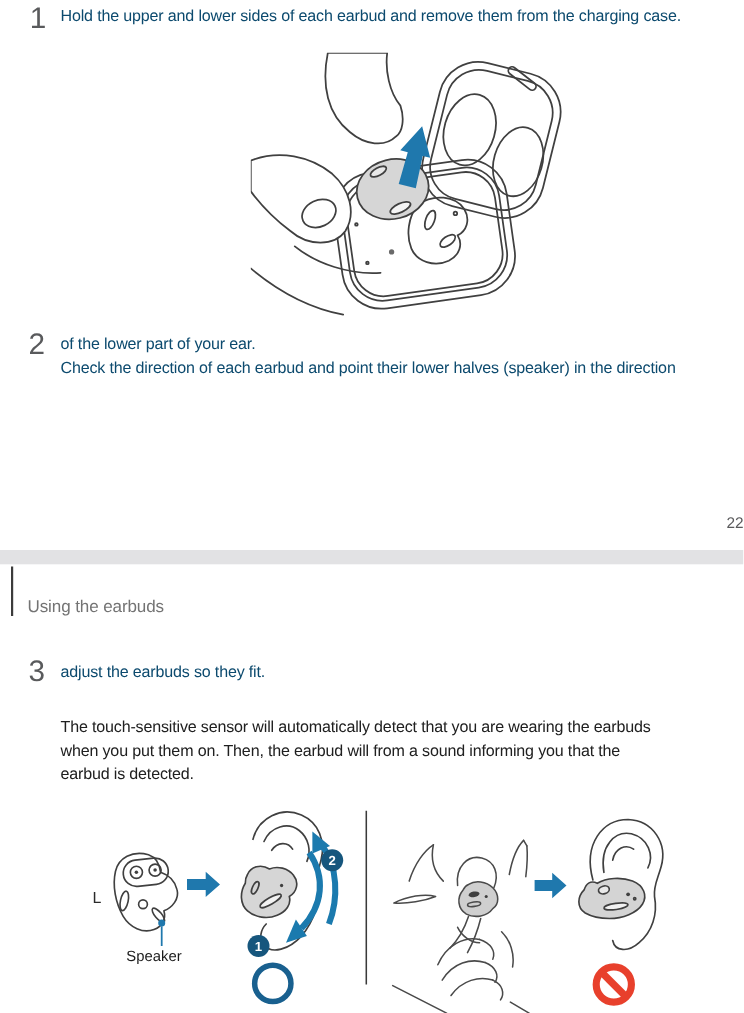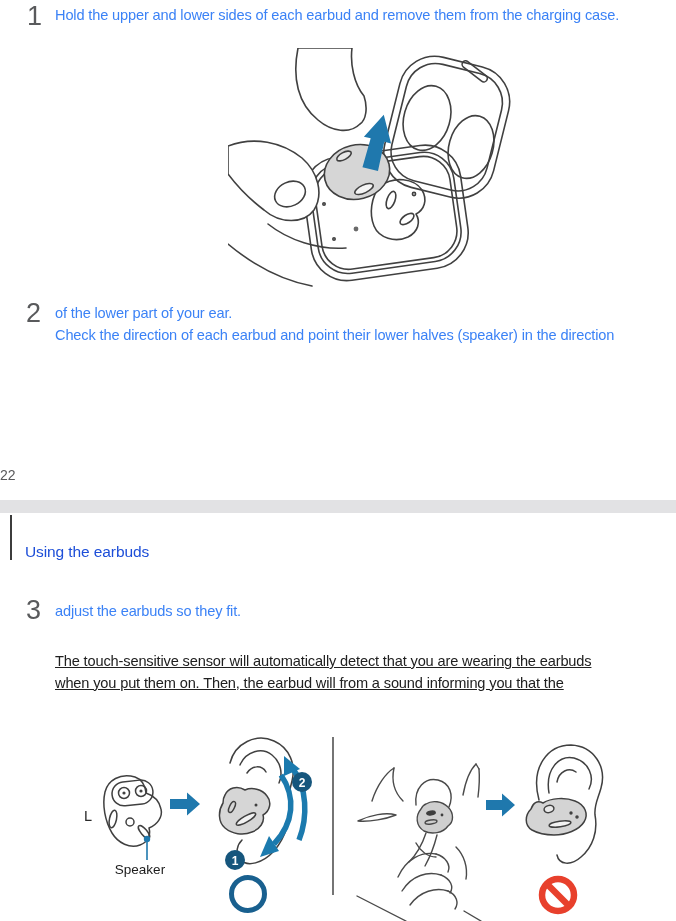--- a/index.html
+++ b/index.html
@@ -4,37 +4,37 @@
 <style>
   html,body{margin:0;padding:0;background:#ffffff;}
   .page{
     position:relative;width:676px;height:921px;background:#ffffff;overflow:hidden;
     font-family:"Liberation Sans","DejaVu Sans",sans-serif;color:#1f1f1f;
   }
   .step-num{
     position:absolute;font-size:27px;color:#595a5c;font-weight:400;line-height:1;
   }
   .step-text{
-    position:absolute;font-size:14.6px;line-height:21.6px;color:#3b82f6;letter-spacing:-0.15px;
+    position:absolute;font-size:14.6px;line-height:21.6px;color:#0c4a6e;letter-spacing:-0.15px;
   }
   .note-text{
-    position:absolute;font-size:14.6px;line-height:21.6px;color:#202020;letter-spacing:-0.15px;text-decoration:underline;
+    position:absolute;font-size:14.6px;line-height:21.6px;color:#202020;letter-spacing:-0.15px;
   }
   .page-num{
-    position:absolute;left:0;top:467px;width:676px;text-align:left;
+    position:absolute;left:0;top:467px;width:676px;text-align:right;
     font-size:14px;color:#59595b;
   }
   .band{
     position:absolute;left:0;top:500px;width:676px;height:13px;background:#e2e2e4;
   }
   .vline{
     position:absolute;left:10px;top:515px;width:2px;height:45px;background:#3c3c3c;
   }
   .section-header{
-    position:absolute;left:25px;top:543px;font-size:15.5px;color:#1d4ed8;letter-spacing:-0.1px;
+    position:absolute;left:25px;top:543px;font-size:15.5px;color:#737373;letter-spacing:-0.1px;
   }
   svg{position:absolute;display:block;}
   svg text{font-family:"Liberation Sans","DejaVu Sans",sans-serif;}
 </style>
 </head>
 <body>
 
 <div class="page">
 
   <div class="step-num" style="left:27px;top:3px">1</div>
@@ -98,20 +98,21 @@
   <div class="vline"></div>
   <div class="section-header">Using the earbuds</div>
 
   <div class="step-num" style="left:26px;top:597px">3</div>
   <div class="step-text" style="left:55px;top:601px">
     <div>adjust the earbuds so they fit.</div>
   </div>
   <div class="note-text" style="left:55px;top:651px">
     <div>The touch-sensitive sensor will automatically detect that you are wearing the earbuds</div>
     <div>when you put them on. Then, the earbud will from a sound informing you that the</div>
+    <div>earbud is detected.</div>
   </div>
 
   <svg style="left:60px;top:725px" width="616" height="196" viewBox="0 0 616 196">
 
     <g fill="none" stroke="#404040" stroke-width="1.5" stroke-linecap="round" stroke-linejoin="round">
       <path d="M 75 52 C 60 48 48 55 45 67 C 42 80 45 96 52 108 C 58 118 70 124 80 120 C 88 117 91 110 89 103 C 97 100 103 92 101 84 C 99 75 92 70 86 68 C 85 59 81 54 75 52 Z" fill="#ffffff"></path>
       <rect x="52" y="56" width="41" height="24" rx="12" transform="rotate(-6 72 68)"></rect>
       <circle cx="64" cy="68" r="5.5"></circle>
         <circle cx="64" cy="68" r="1.6" fill="#404040" stroke="none"></circle>
       <circle cx="81" cy="66" r="5.5"></circle>

